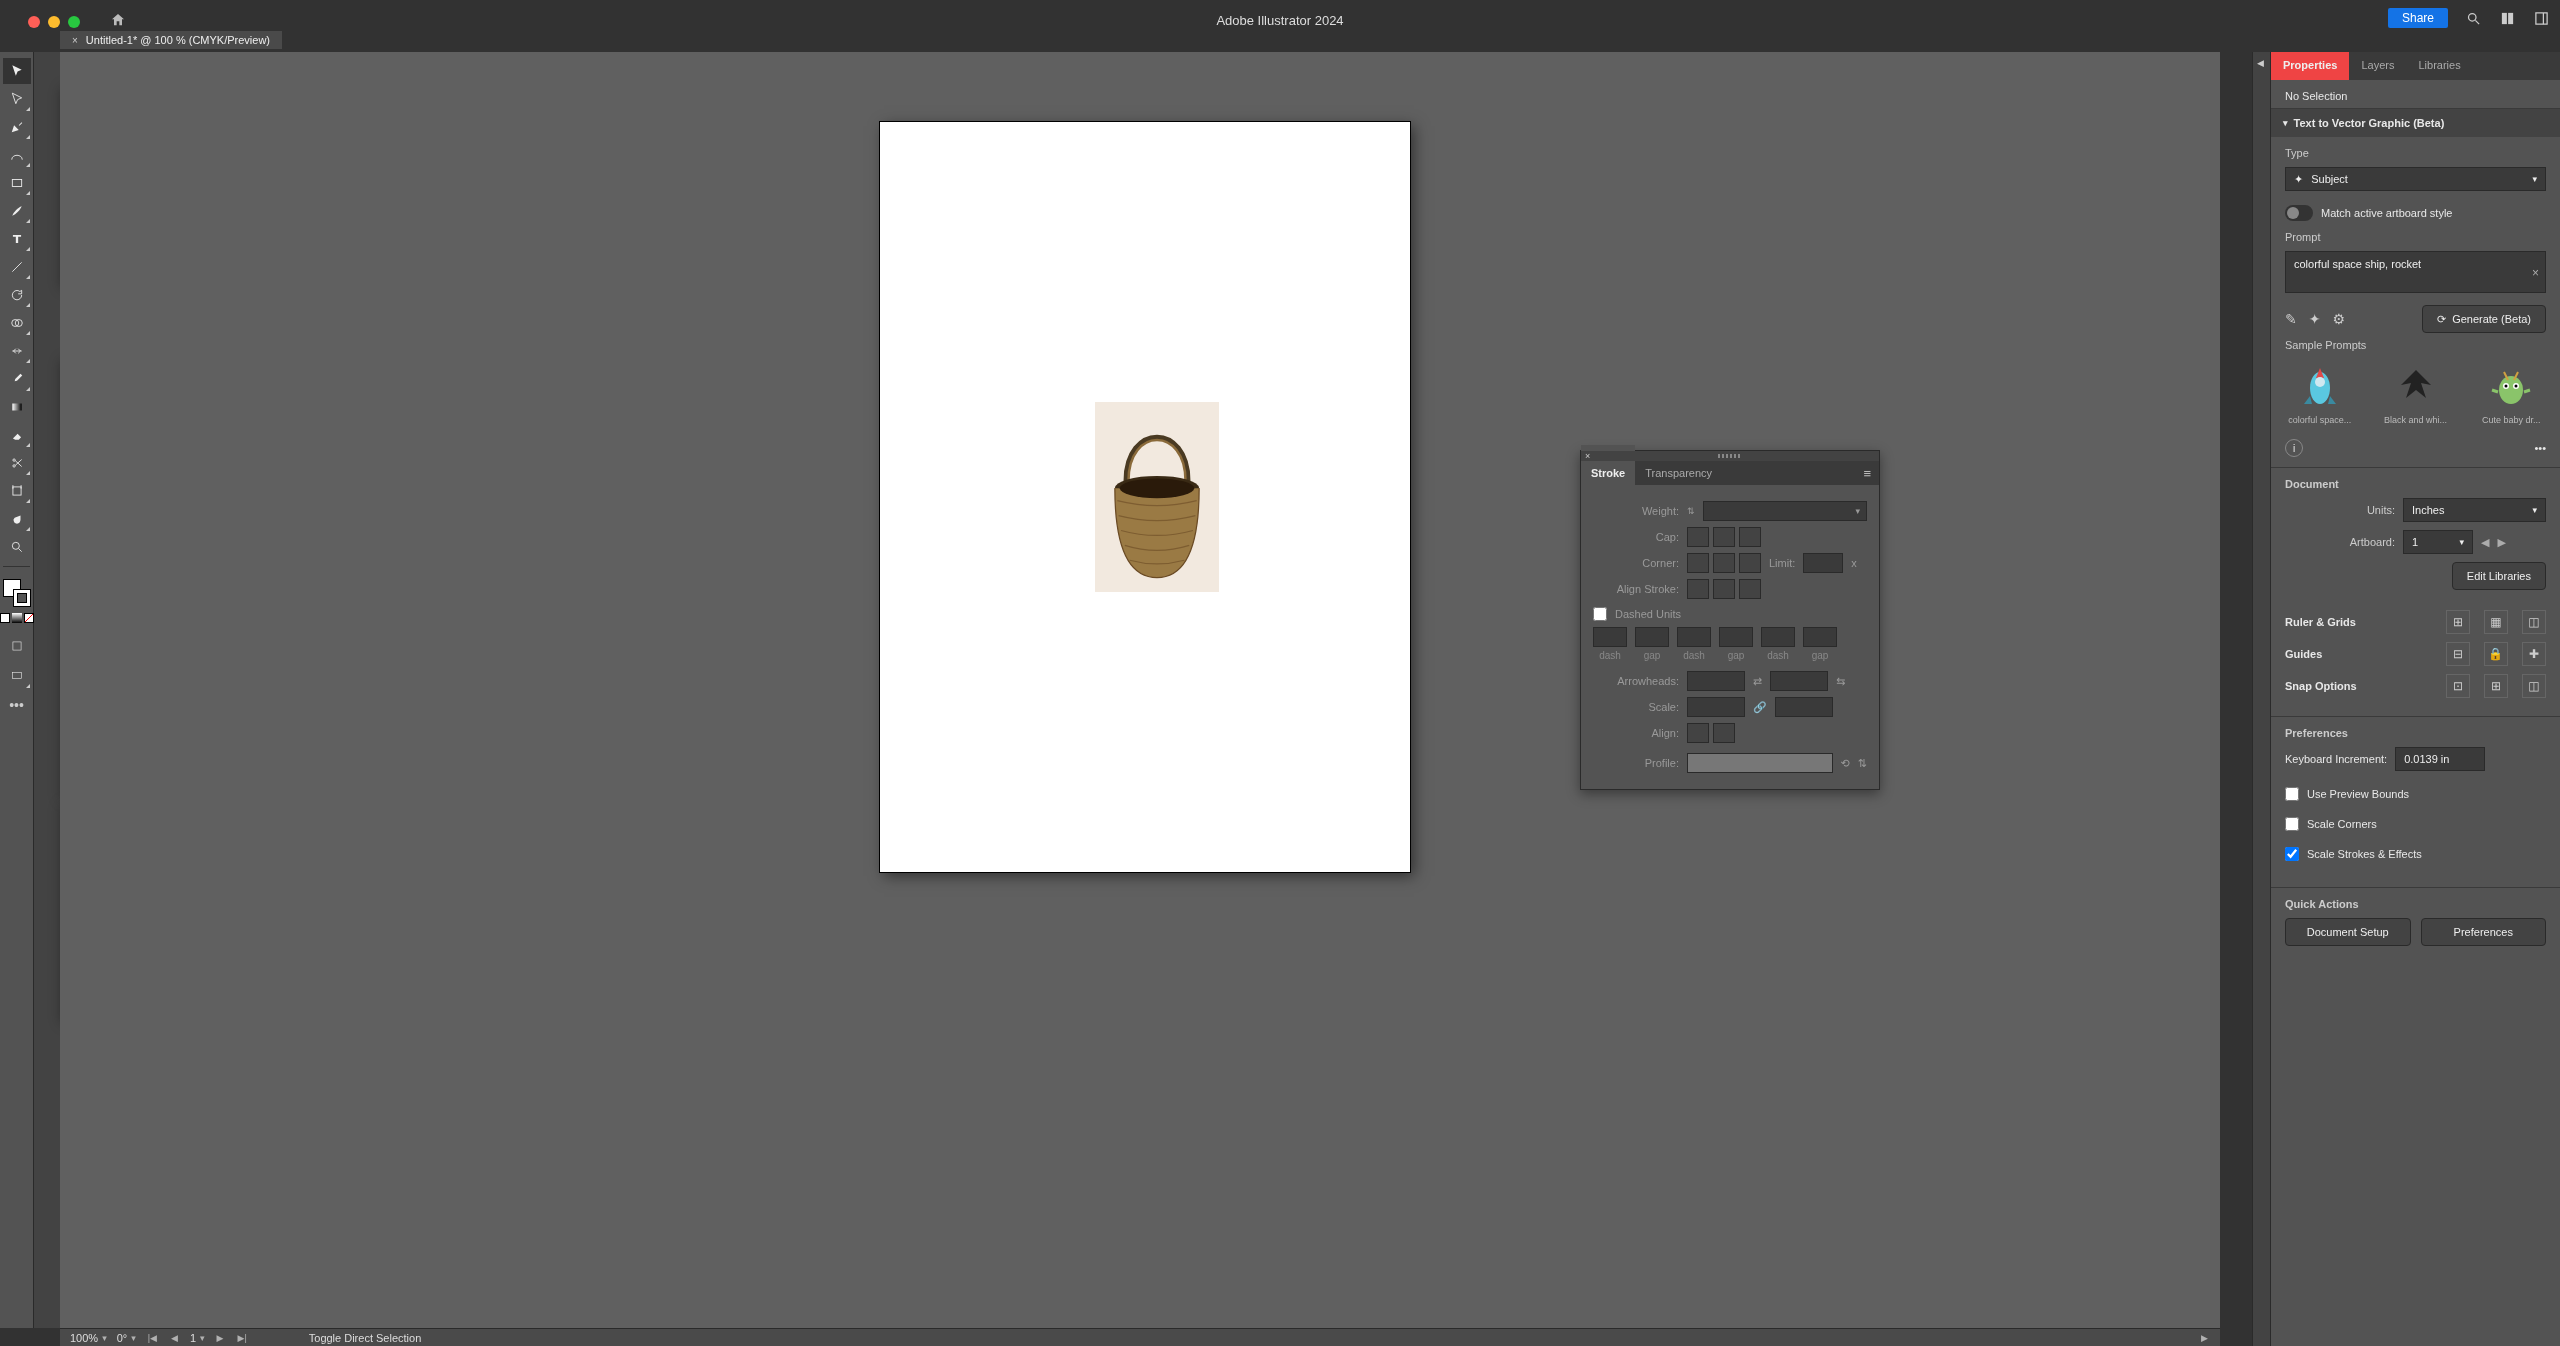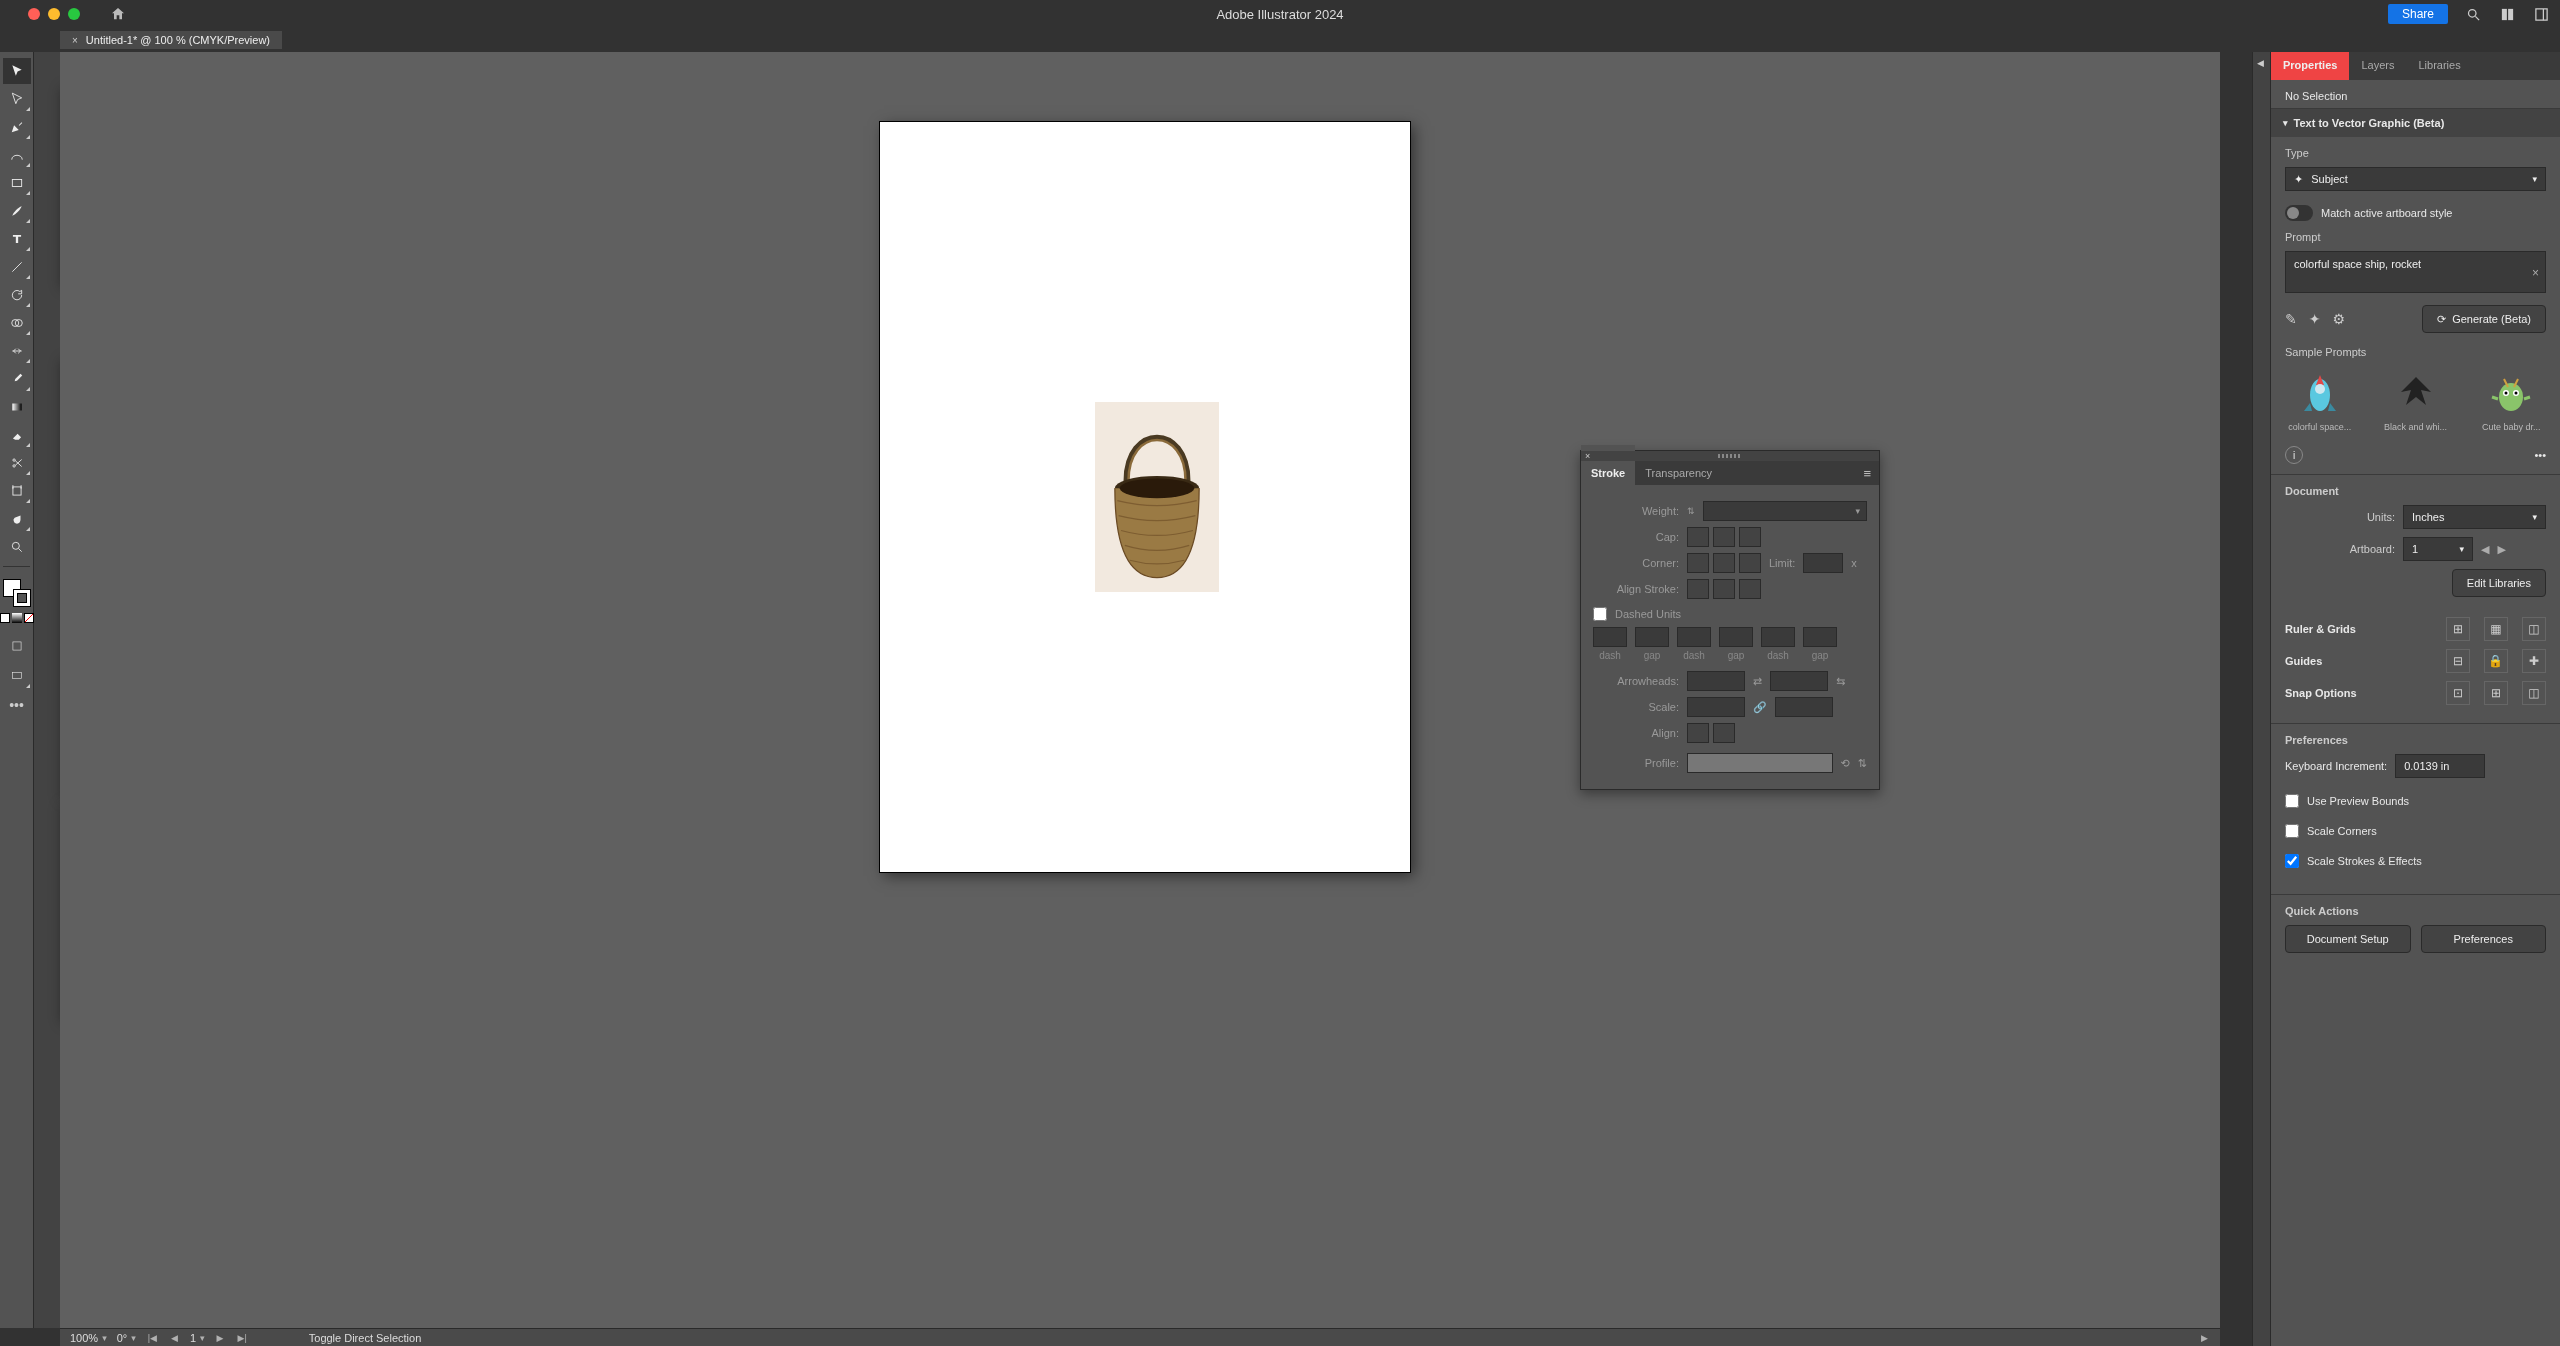--- a/index.html
+++ b/index.html
@@ -1,19 +1,19 @@
 <!DOCTYPE html>
 <html><head>
 <meta charset="utf-8">
 <style>
 * { margin:0; padding:0; box-sizing:border-box; font-family:-apple-system,"Segoe UI",Arial,sans-serif; user-select:none; }
 body { width:2560px; height:1346px; background:#323232; color:#e8e8e8; font-size:11px; overflow:hidden; position:relative; }
 
 
-.titlebar { height:28px; background:#323232; display:flex; align-items:center; padding:0 28px; position:relative; }
+.titlebar { height:28px; background:#323232; display:flex; align-items:flex-end; padding:0 28px; position:relative; }
 .traffic { display:flex; gap:8px; }
 .traffic span { width:12px; height:12px; border-radius:50%; display:inline-block; }
 .tl-red{background:#ff5f57}.tl-yellow{background:#febc2e}.tl-green{background:#28c840}
 .home-btn{ margin-left:30px; color:#bbb; font-size:16px; }
 .app-title{ position:absolute; left:50%; transform:translateX(-50%); font-size:13px; color:#ddd; }
 .topright{ position:absolute; right:10px; display:flex; align-items:center; gap:16px; }
 .share-btn{ background:#1473e6; color:#fff; padding:3px 14px; border-radius:2px; font-size:12px; }
 .tr-ico{ color:#ccc; font-size:15px; width:18px; height:18px; display:flex; align-items:center; justify-content:center; }
 
 
@@ -712,21 +712,21 @@
     <div style="display:flex;align-items:center;gap:12px;margin-top:12px">
       <span style="font-size:14px;color:#ccc">✎</span>
       <span style="font-size:14px;color:#ccc">✦</span>
       <span style="font-size:14px;color:#ccc">⚙</span>
       <div style="flex:1"></div>
       <div class="rp-btn">
           <span>⟳</span>
           <span>Generate (Beta)</span>
         </div>
     </div>
-    <div class="rp-head" style="margin-top:13px">Sample Prompts</div>
+    <div class="rp-head" style="margin-top:6px">Sample Prompts</div>
     <div class="sample-row">
       <div class="sample">
         <div class="thumb">
             <svg width="50" height="50" viewBox="0 0 50 50">
               <ellipse cx="25" cy="28" rx="10" ry="16" fill="#5ac8e0"></ellipse>
               <path d="M25 8l-4 10h8z" fill="#e04a4a"></path>
               <circle cx="25" cy="22" r="5" fill="#cfe8f0"></circle>
               <path d="M15 36l-6 8h8zM35 36l6 8h-8z" fill="#3a8aa0"></path>
             </svg>
           </div>

